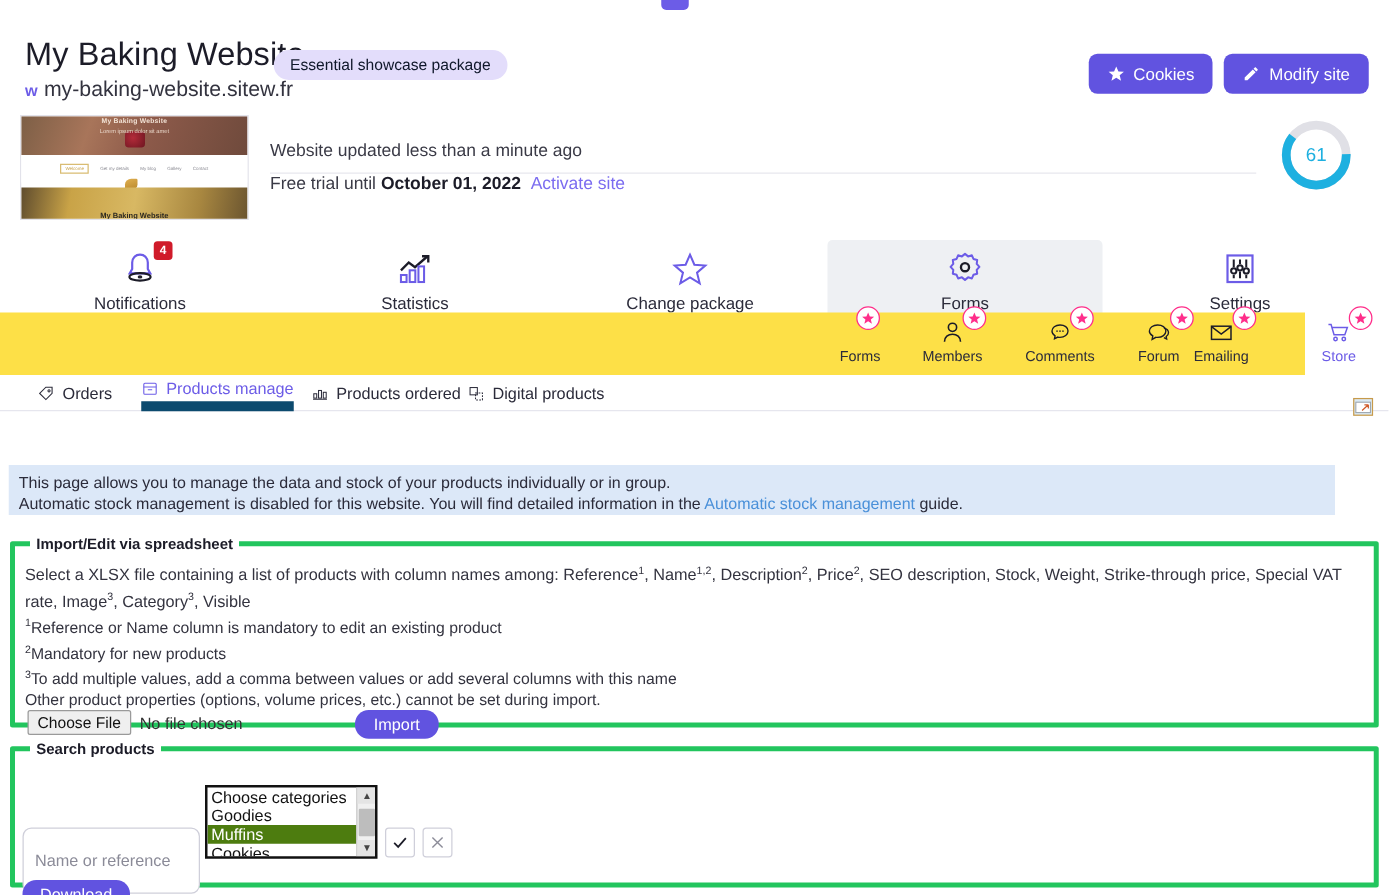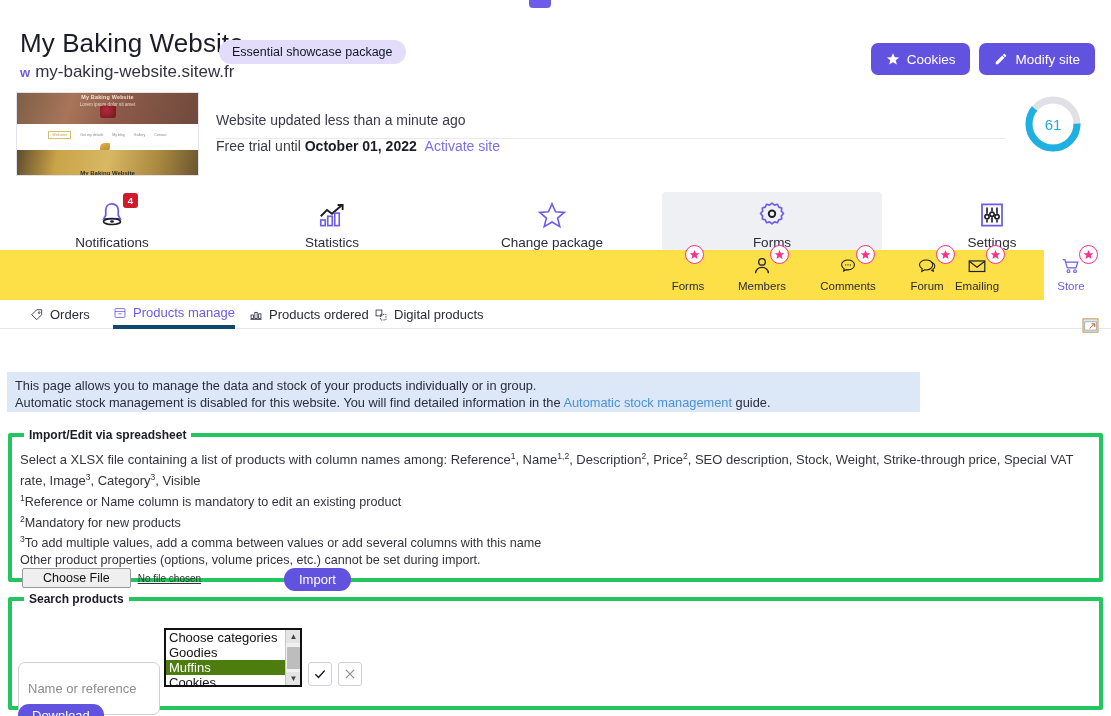--- a/index.html
+++ b/index.html
@@ -158,28 +158,28 @@
   
   .tabrow {
     position:absolute; left:0; top:300px; width:1111px; height:29px;
     background:#fff; border-bottom:1px solid #e6e6ee;
   }
   .tab {
     position:absolute; top:0; height:29px;
     display:flex; align-items:center; gap:6px; cursor:pointer;
     font-size:13px; color:#2b2b3a; white-space:nowrap;
   }
-  .tab.active { color:#6c5ce7; border-bottom:4px solid #0c4a6e; }
+  .tab.active { color:#6c5ce7; border-bottom:8px solid #0c4a6e; }
   .expand-ico {
     position:absolute; right:12px; top:318px; cursor:pointer;
   }
 
   
   .infobox {
-    position:absolute; left:7px; top:372px; width:913px; height:40px;
+    position:absolute; left:7px; top:372px; width:1061px; height:40px;
     background:#dce8f8; padding:5px 8px;
   }
   .infobox div { font-size:12.8px; color:#2b2b3a; line-height:17px; }
 
   
   fieldset.fs {
     position:absolute; margin:0; border:4px solid #22c55e; border-radius:2px;
     padding:6px 8px 8px 8px;
   }
   fieldset.fs > legend {
@@ -189,24 +189,24 @@
   #fs-search { left:8px; top:592px; width:1095px; height:118px; }
 
   .imp-line { font-size:13px; color:#33333f; line-height:16.6px; }
   .imp-line sup { font-size:8.5px; }
   .imp-foot { font-size:12.6px; color:#33333f; line-height:16.6px; }
   .imp-foot sup { font-size:8.5px; }
 
   .filerow { position:absolute; left:10px; top:126px; display:flex; align-items:center; gap:7px; }
   .choose-file {
     border:1px solid #9a9a9a; background:#efefef; color:#111;
-    font-size:12.5px; font-family:inherit; padding:2px 20px; border-radius:2px;
+    font-size:12.5px; font-family:inherit; padding:2px 7px; border-radius:2px;
     cursor:pointer;
   }
-  .nofile { font-size:10px; color:#333;text-decoration:underline; }
+  .nofile { font-size:13px; color:#333; }
   .btn-import {
     position:absolute; left:272px; top:126px;
     background:#6153e0; color:#fff; border:none; border-radius:11px;
     font-size:13px; font-family:inherit; padding:4px 15px; cursor:pointer;
   }
 
   
   .name-input {
     position:absolute; left:6px; top:56px; width:142px; height:53px;
     border:1px solid #cfcfda; border-radius:7px; background:#fff;

